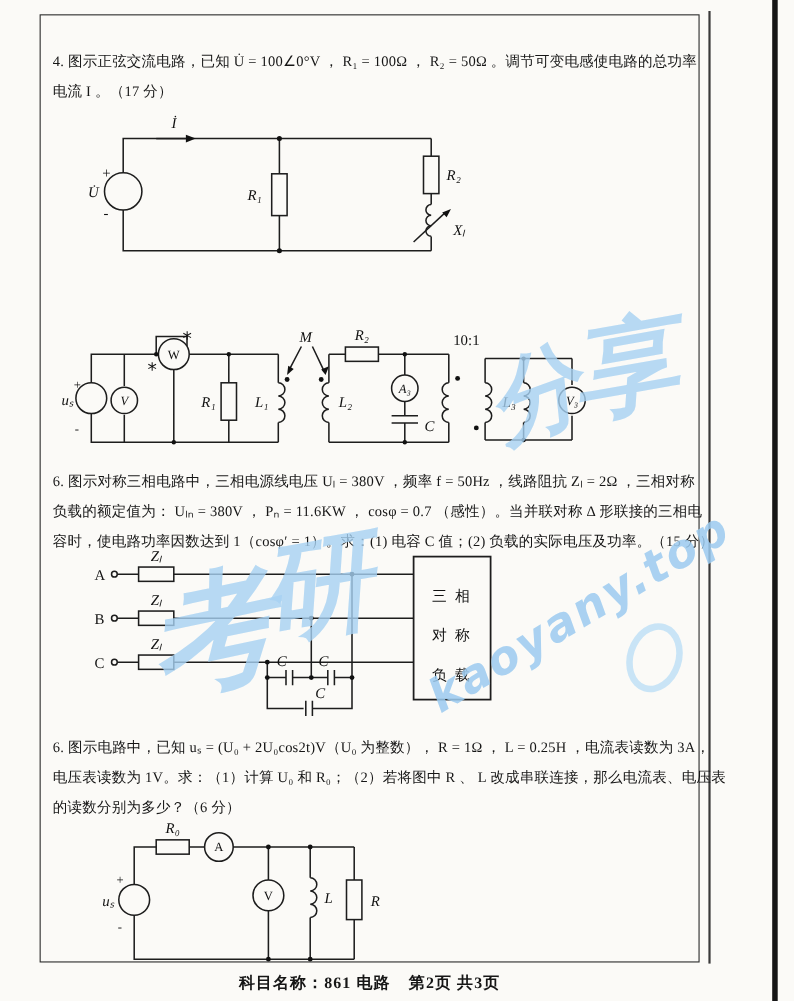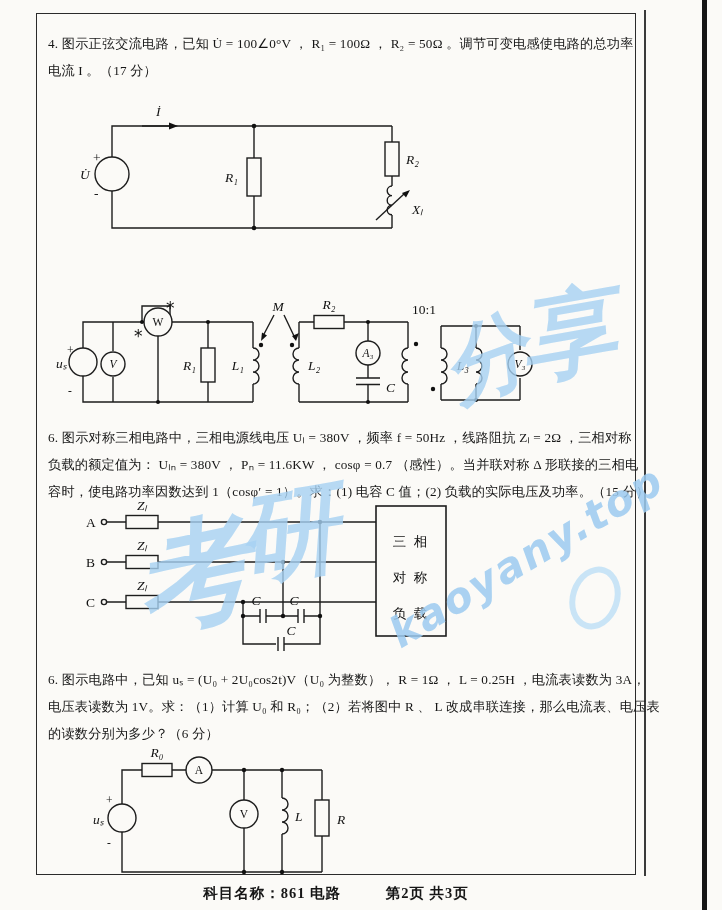--- a/index.html
+++ b/index.html
@@ -7,21 +7,21 @@
         font-family:"Liberation Serif",serif;color:#161616;}
   .frame{position:absolute;left:36px;top:13px;width:600px;height:862px;
          border:1.8px solid #2b2b2b;box-sizing:border-box;}
   .dline{position:absolute;left:644px;top:10px;width:2px;height:866px;background:#3a3a3a;}
   .pedge{position:absolute;left:702px;top:0;width:5px;height:910px;background:#161616;}
   .qtext{position:absolute;left:48px;width:592px;font-size:13.2px;line-height:27px;
          white-space:nowrap;letter-spacing:.2px;}
   .qtext div{white-space:nowrap;}
   .footer{position:absolute;left:36px;top:884px;width:600px;text-align:center;
           font-size:14.5px;font-weight:600;letter-spacing:1px;}
-  .footer span{margin:0 20px;}
+  .footer span{margin:0 6px;}
   svg{position:absolute;overflow:visible;}
   .wire{stroke:#1d1d1d;stroke-width:1.4;fill:none;}
   .comp{stroke:#1d1d1d;stroke-width:1.4;fill:#fbfaf7;}
   .dot{fill:#111;stroke:none;}
   .ah{fill:#111;stroke:none;}
   .cl{font-family:"Liberation Serif",serif;font-style:italic;font-size:13.5px;fill:#111;}
   .up{font-style:normal;}
   .small{font-size:11.5px;}
   .cjk{font-style:normal;font-size:13.5px;letter-spacing:2px;}
   .star{font-size:17px;font-style:normal;fill:#111;font-family:"DejaVu Sans",sans-serif;}
@@ -42,21 +42,21 @@
   <div class="dline"></div>
   <div class="pedge"></div>
 
   <div class="wm" style="left:135px;top:498px;font-size:115px;transform:rotate(-12deg);">考</div>
   <div class="wm" style="left:238px;top:468px;font-size:100px;transform:rotate(-10deg);">研</div>
   <div class="wm" style="left:443px;top:302px;font-size:85px;transform:rotate(-20deg);">分</div>
   <div class="wm" style="left:520px;top:272px;font-size:95px;transform:rotate(-10deg);">享</div>
   <div class="wm wm-site" style="left:393px;top:612px;">kaoyany.top</div>
   <div class="wm-oval"></div>
 
-  <div class="qtext" style="top:30px;">
+  <div class="qtext" style="top:42px;">
     <div>4. 图示正弦交流电路，已知 U̇ = 100∠0°V ， R₁ = 100Ω ， R₂ = 50Ω 。调节可变电感使电路的总功率</div>
     <div>电流 I 。（17 分）</div>
   </div>
 
   <svg style="left:80px;top:102px;" width="345" height="138" viewBox="0 0 345 138">
     <path class="wire" d="M32,55 V24 H312 M32,89 V126 H312 M174,24 V126"></path>
     <path class="wire" d="M312,24 V84 M312,113 V126"></path>
     <g>
       <circle class="comp" cx="32" cy="72" r="17"></circle>
       <text class="cl up" x="13" y="60">+</text>

